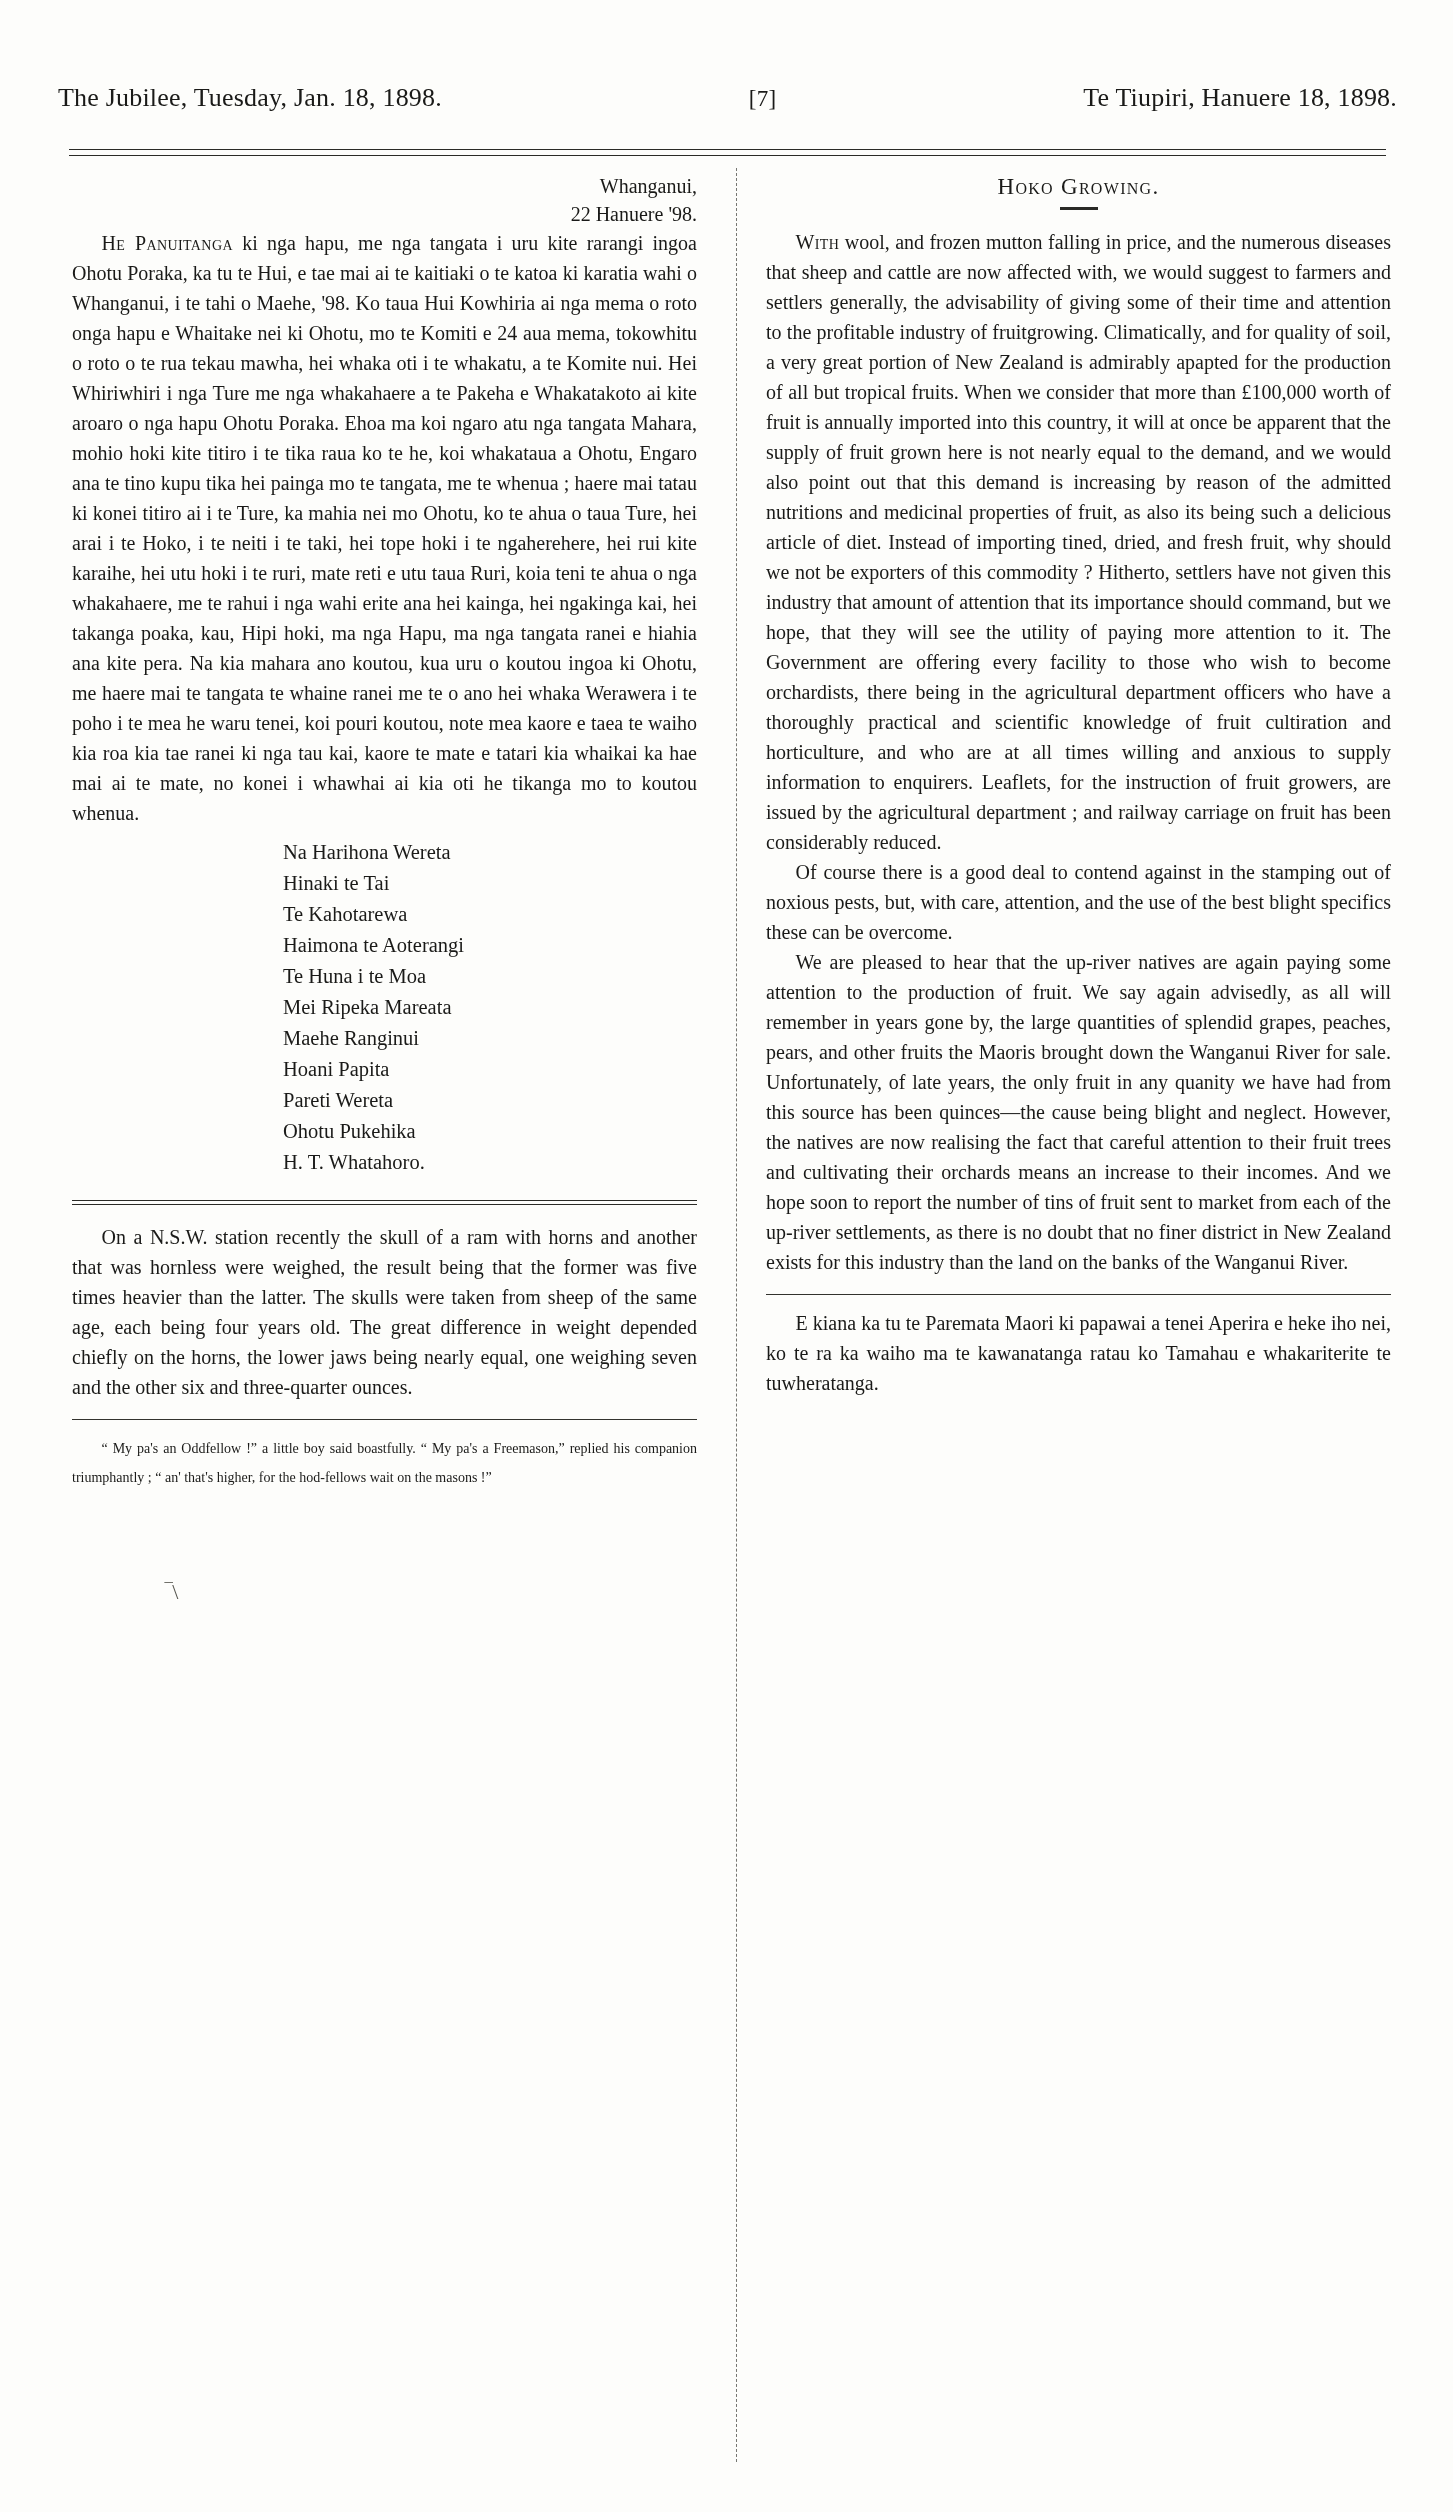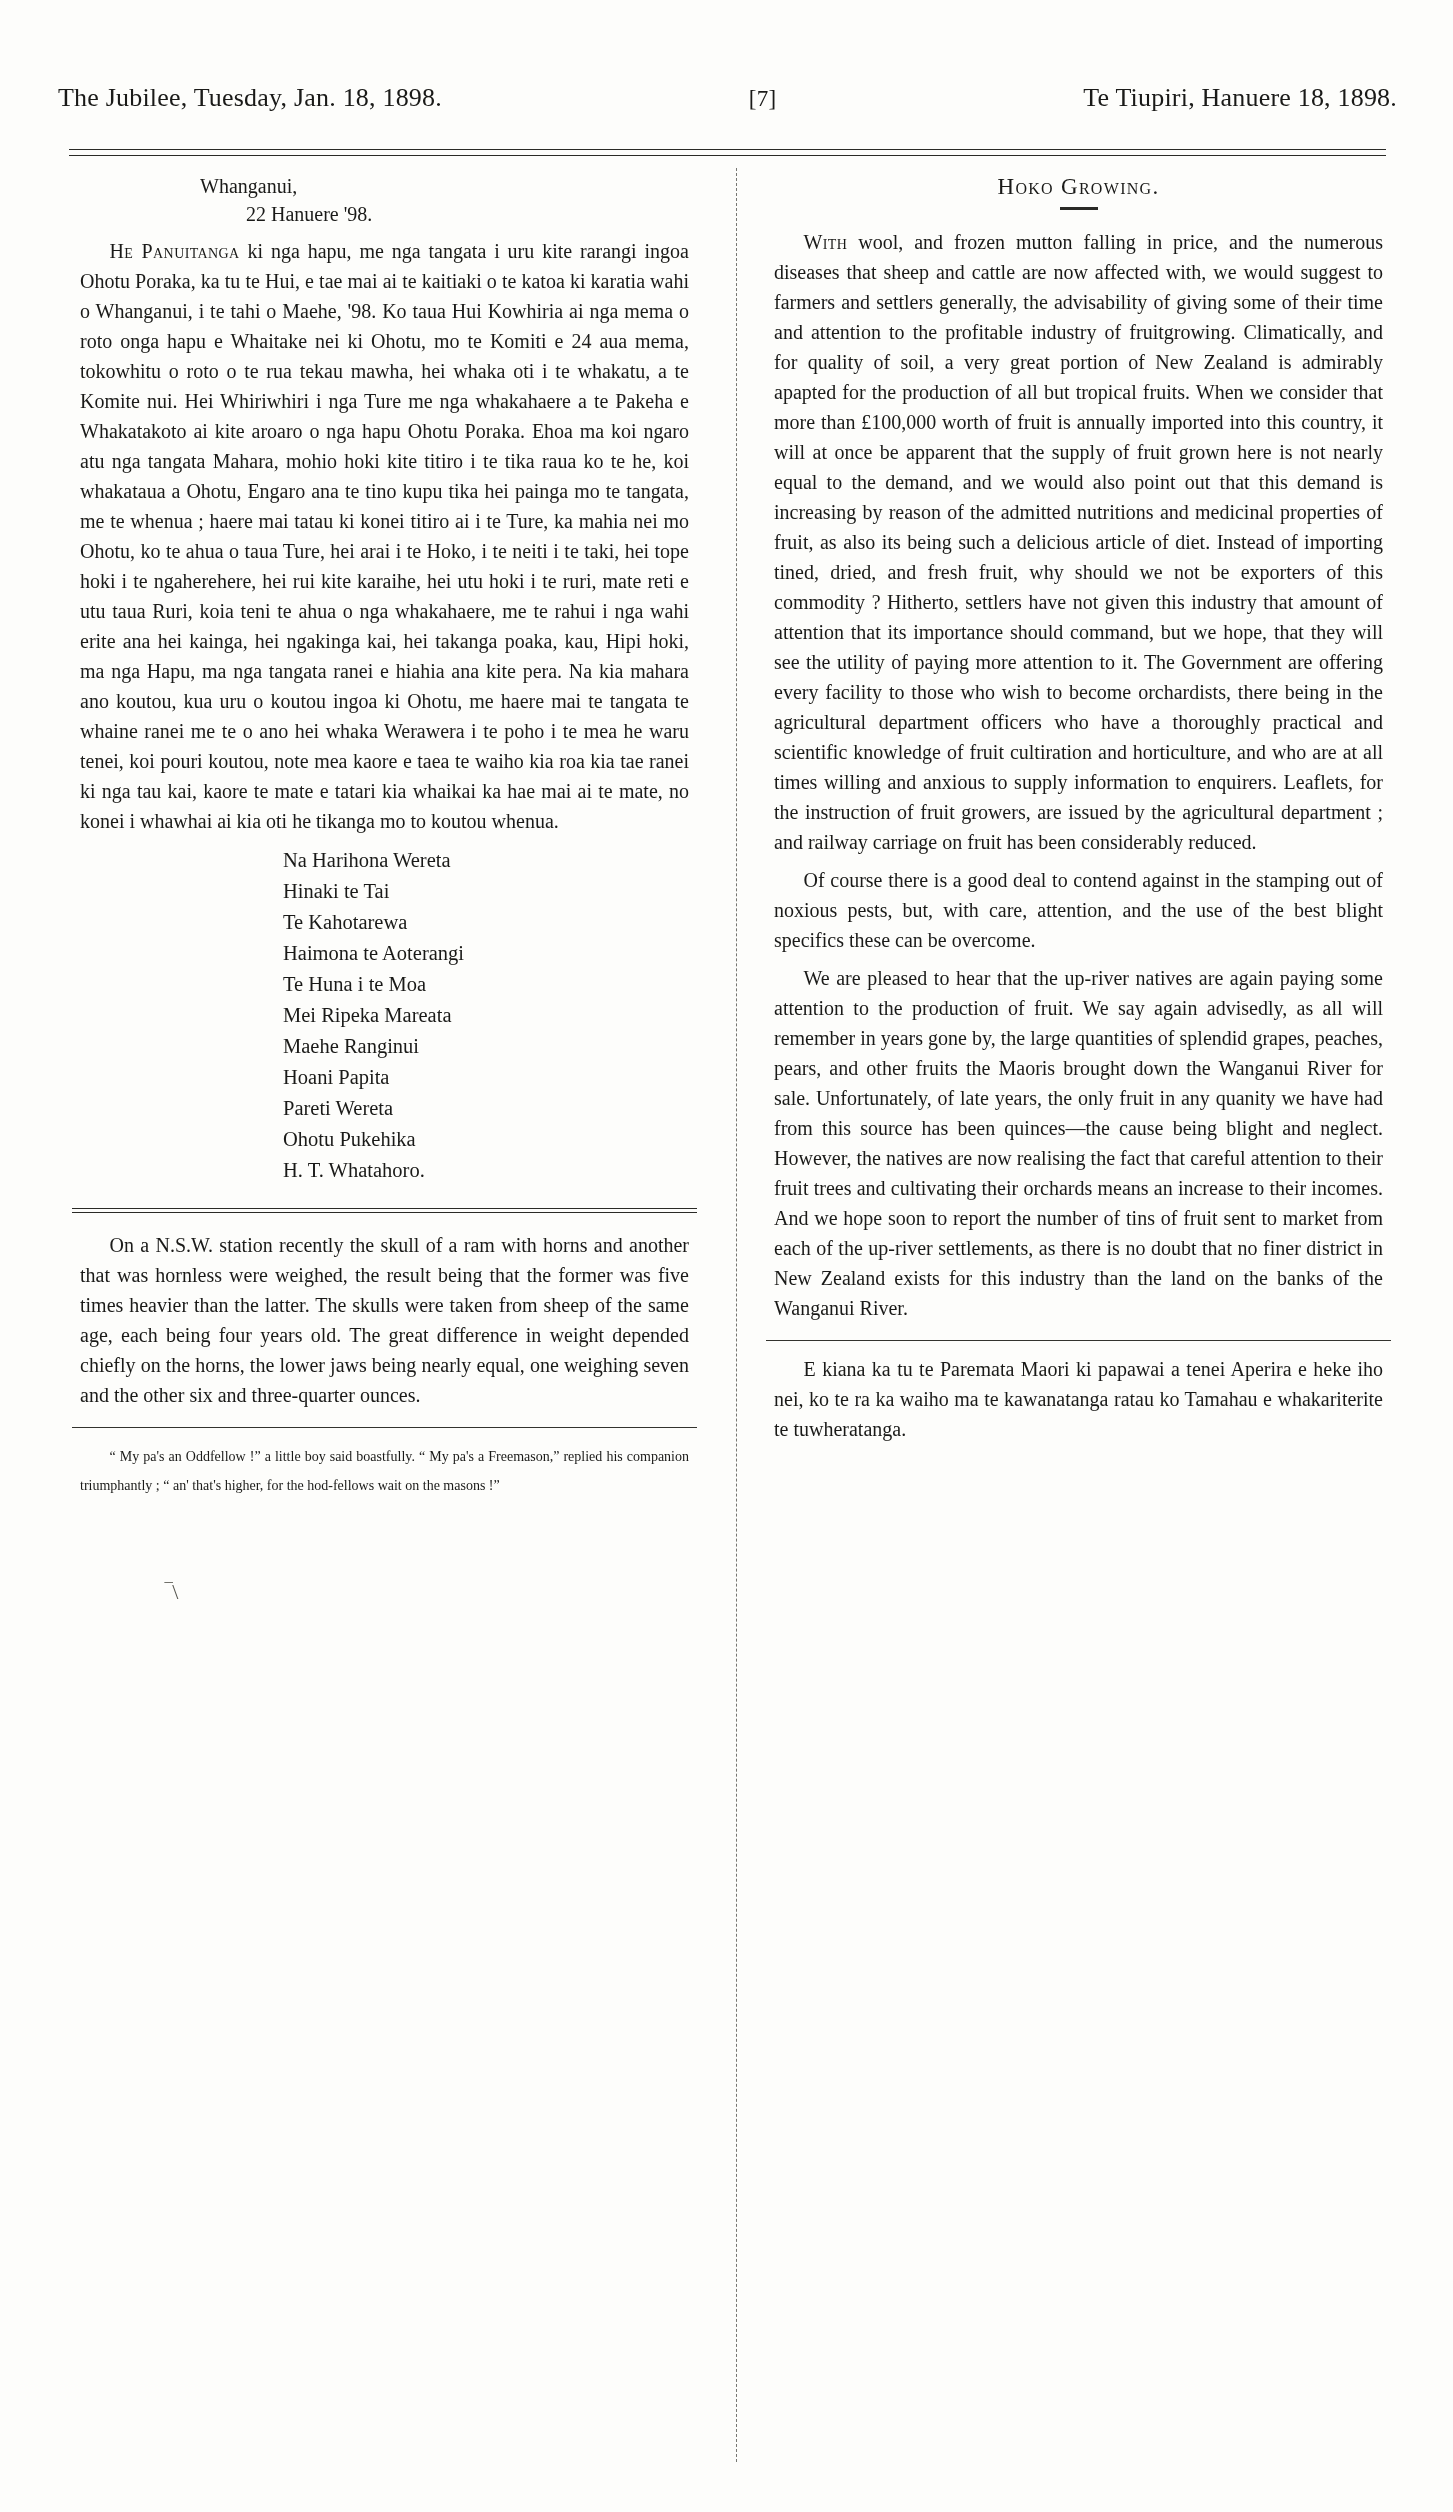--- a/index.html
+++ b/index.html
@@ -63,25 +63,25 @@
   .vrule {
     position: absolute;
     left: 736px;
     top: 168px;
     width: 0;
     height: 2294px;
     border-left: 1.3px dashed #4a4a45;
     opacity: 0.75;
   }
 
-  p { margin: 8px; }
+  p { margin: 0; }
   .indent { text-indent: 29.5px; }
 
   .place {
-    text-align: left;
+    text-align: right;
     margin-left: 128px;
     line-height: 28px;
     font-size: 20px;
   }
   .place .l2 { margin-left: 46px; }
 
   .sc {
     font-variant: small-caps;
     letter-spacing: 0.4px;
   }

